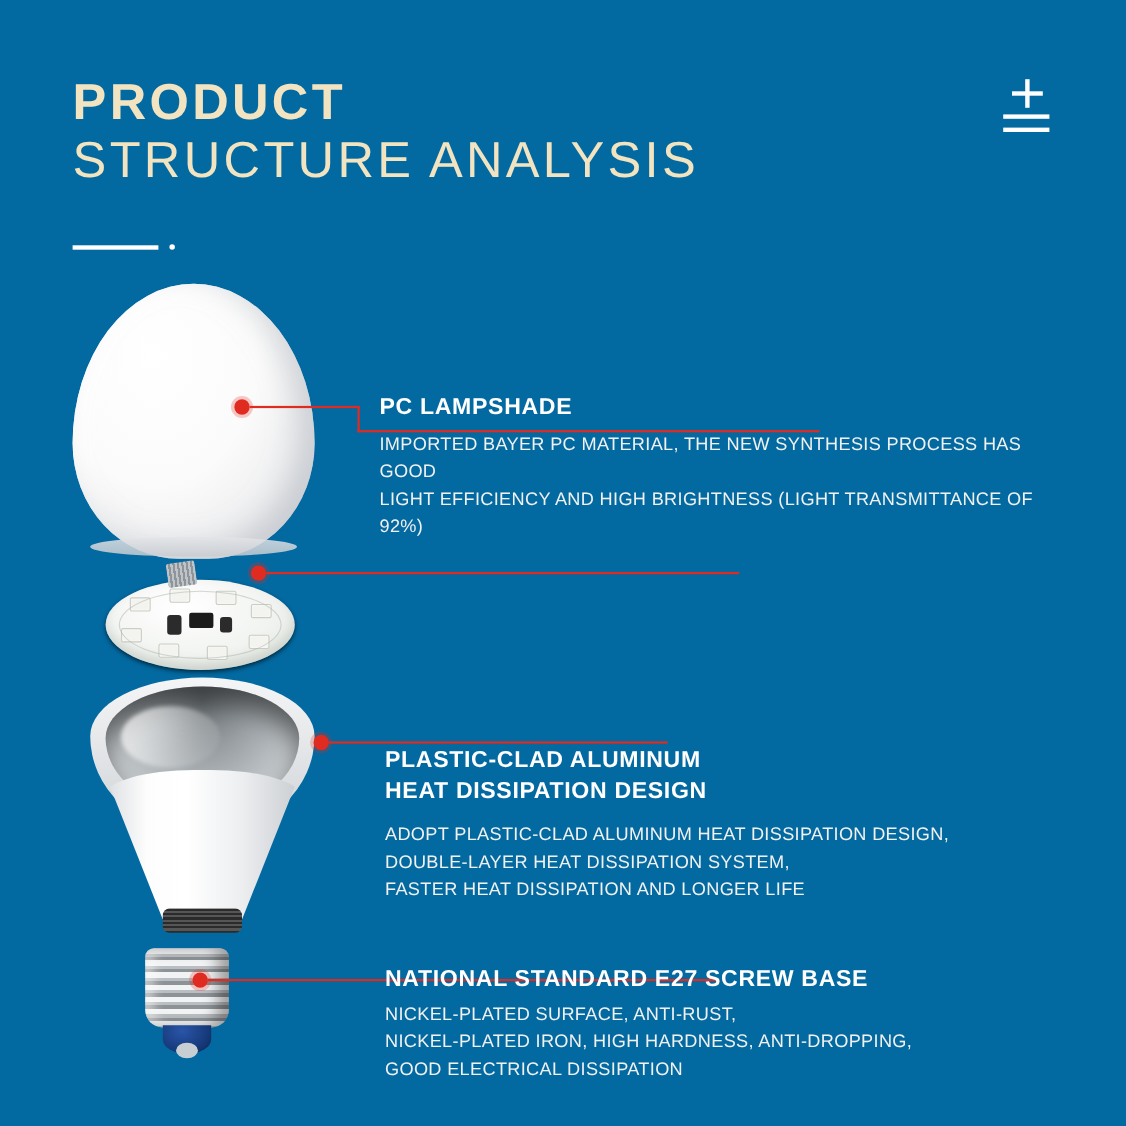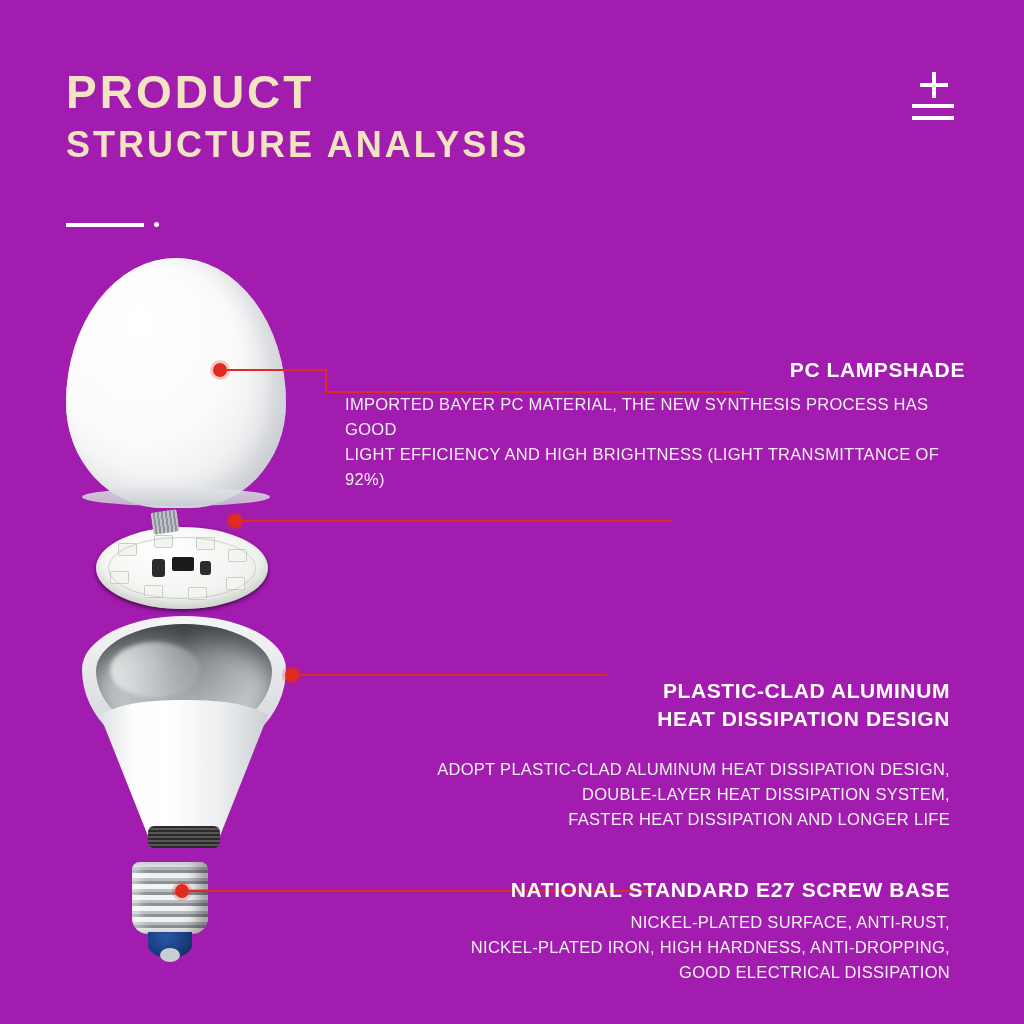--- a/index.html
+++ b/index.html
@@ -11,41 +11,41 @@
     width: 1024px;
     height: 1024px;
     overflow: hidden;
     font-family: "Liberation Sans", sans-serif;
     color: #fff;
   }
   #stage {
     position: relative;
     width: 1024px;
     height: 1024px;
-    background: #a21caf;
+    background: #0369a1;
     overflow: hidden;
   }
 
   
   .title-block {
     position: absolute;
     left: 66px;
     top: 66px;
     width: 720px;
   }
   .title-line1 {
     font-size: 46px;
     font-weight: bold;
     letter-spacing: 3px;
     line-height: 52px;
     color: #f2e4c0;
   }
   .title-line2 {
-    font-size: 36px;
-    font-weight: bold;
+    font-size: 46px;
+    font-weight: normal;
     letter-spacing: 3px;
     line-height: 54px;
     color: #f2e4c0;
   }
   .rule-wrap {
     position: absolute;
     left: 66px;
     top: 222px;
     display: flex;
     align-items: center;
@@ -313,21 +313,21 @@
     color: #ffffff;
   }
   .callout .c-body {
     font-size: 16.5px;
     line-height: 25px;
     letter-spacing: .3px;
     color: #f1f1f1;
     font-weight: 300;
   }
   .ta-left { text-align: left; }
-  .ta-right { text-align: right; }
+  .ta-right { text-align: left; }
 </style>
 </head>
 <body>
 
 <div id="stage">
 
   <div class="title-block">
     <div class="title-line1">PRODUCT</div>
     <div class="title-line2">STRUCTURE ANALYSIS</div>
   </div>
@@ -401,21 +401,21 @@
 
   <div class="callout" style="left:345px; top:508px; width:605px;">
   </div>
 
   <div class="dot-marker" style="left:285px; top:668px;"></div>
   <div class="leader" style="left:299px; top:674px; width:308px;"></div>
 
   <div class="callout" style="left:350px; top:677px; width:600px;">
     <div class="c-title ta-right">PLASTIC-CLAD ALUMINUM</div>
     <div class="c-title ta-right">HEAT DISSIPATION DESIGN</div>
-    <div class="c-body ta-right" style="margin-top:24px;">
+    <div class="c-body ta-right" style="margin-top:14px;">
       <div>ADOPT PLASTIC-CLAD ALUMINUM HEAT DISSIPATION DESIGN,</div>
       <div>DOUBLE-LAYER HEAT DISSIPATION SYSTEM,</div>
       <div>FASTER HEAT DISSIPATION AND LONGER LIFE</div>
     </div>
   </div>
 
   <div class="dot-marker" style="left:175px; top:884px;"></div>
   <div class="leader" style="left:189px; top:890px; width:465px;"></div>
 
   <div class="callout" style="left:350px; top:876px; width:600px;">

